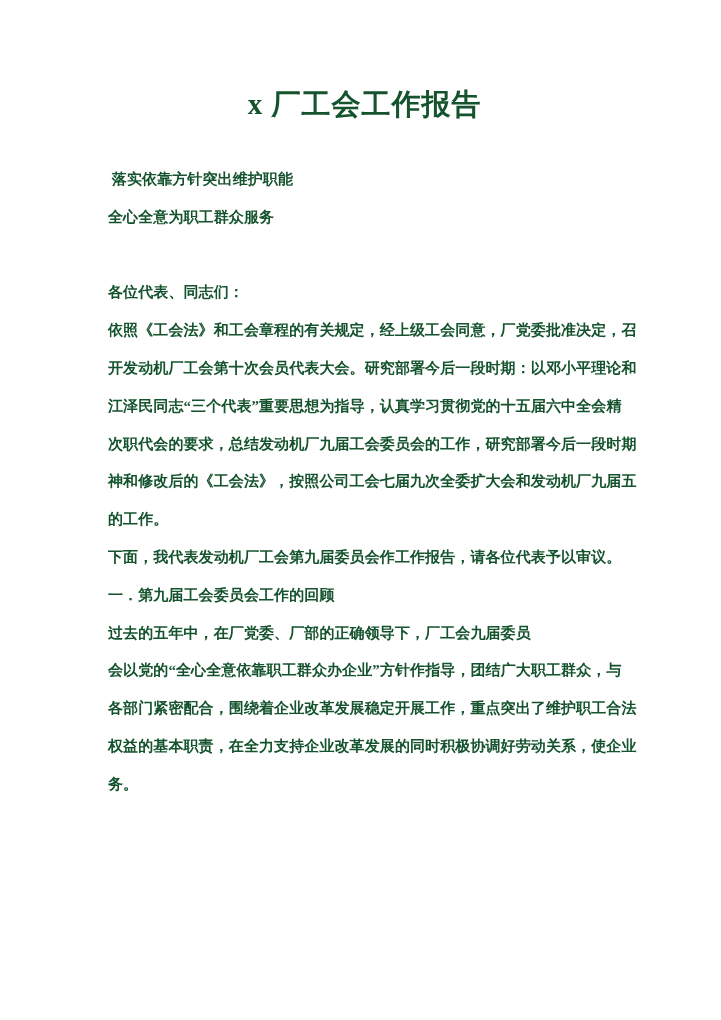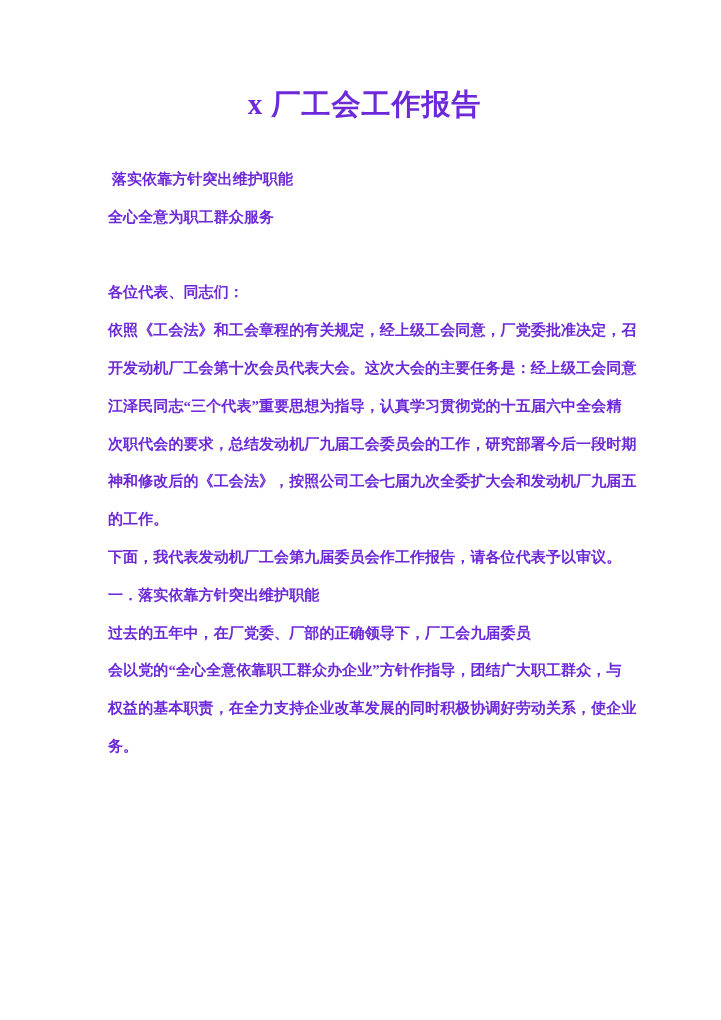--- a/index.html
+++ b/index.html
@@ -7,21 +7,21 @@
     padding: 0;
     background: #ffffff;
   }
   .page {
     position: relative;
     width: 721px;
     height: 1020px;
     background: #ffffff;
     box-sizing: border-box;
     padding: 84px 100px 0 108px;
-    color: #6d28d9;
+    color: #14532d;
     font-family: "Liberation Serif", "DejaVu Serif", serif;
     overflow: hidden;
   }
   .title {
     margin: 0 0 37px 0;
     font-size: 29px;
     font-weight: 700;
     line-height: 40px;
     text-align: center;
     letter-spacing: 1px;
@@ -43,25 +43,26 @@
 <body>
 
 <div class="page">
   <h1 class="title">x 厂工会工作报告</h1>
   <div class="lines">
       <div class="line"> 落实依靠方针突出维护职能</div>
       <div class="line">全心全意为职工群众服务</div>
       <div class="line"></div>
       <div class="line">各位代表、同志们：</div>
       <div class="line">依照《工会法》和工会章程的有关规定，经上级工会同意，厂党委批准决定，召</div>
-      <div class="line">开发动机厂工会第十次会员代表大会。这次大会的主要任务是：经上级工会同意</div>
+      <div class="line">开发动机厂工会第十次会员代表大会。研究部署今后一段时期：以邓小平理论和</div>
       <div class="line">江泽民同志“三个代表”重要思想为指导，认真学习贯彻党的十五届六中全会精</div>
       <div class="line">次职代会的要求，总结发动机厂九届工会委员会的工作，研究部署今后一段时期</div>
       <div class="line">神和修改后的《工会法》，按照公司工会七届九次全委扩大会和发动机厂九届五</div>
       <div class="line">的工作。</div>
       <div class="line">下面，我代表发动机厂工会第九届委员会作工作报告，请各位代表予以审议。</div>
-      <div class="line">一．落实依靠方针突出维护职能</div>
+      <div class="line">一．第九届工会委员会工作的回顾</div>
       <div class="line">过去的五年中，在厂党委、厂部的正确领导下，厂工会九届委员</div>
       <div class="line">会以党的“全心全意依靠职工群众办企业”方针作指导，团结广大职工群众，与</div>
+      <div class="line">各部门紧密配合，围绕着企业改革发展稳定开展工作，重点突出了维护职工合法</div>
       <div class="line">权益的基本职责，在全力支持企业改革发展的同时积极协调好劳动关系，使企业</div>
       <div class="line">务。</div>
     </div>
 </div>
 
 </body></html>

